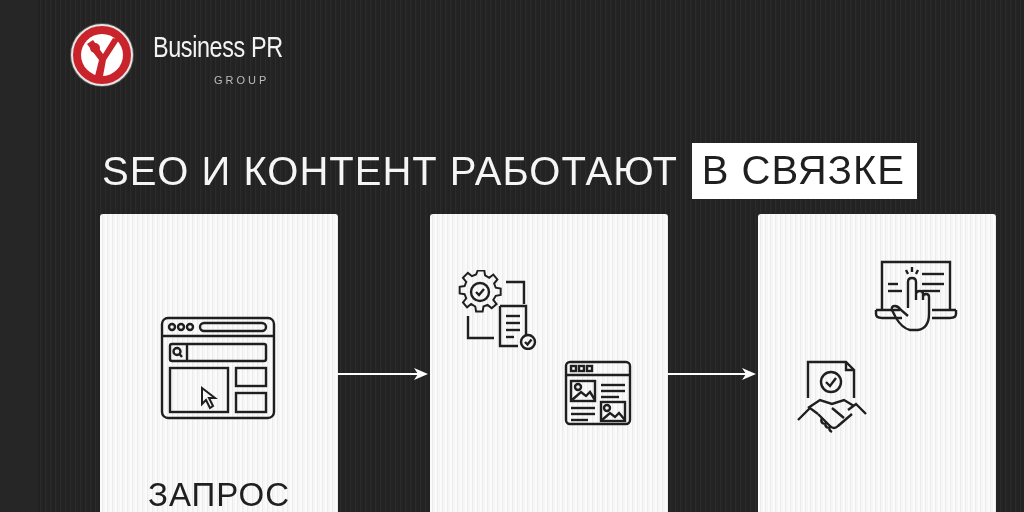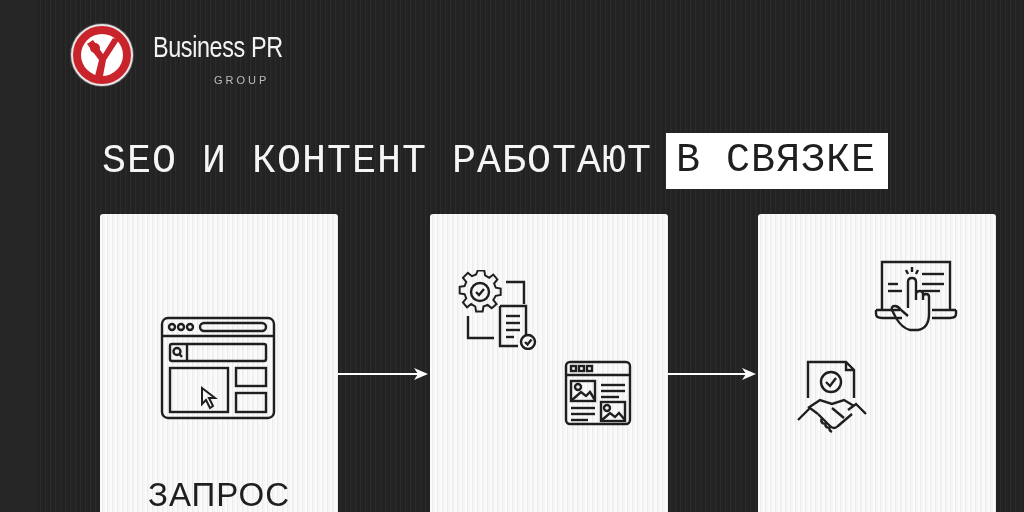--- a/index.html
+++ b/index.html
@@ -32,23 +32,23 @@
       transform: scaleX(0.78); transform-origin: left top;
       white-space: nowrap;
     }
     .logo-sub {
       position: absolute; left: 143px; top: 50px;
       color: #bdbdbd; font-size: 11px; letter-spacing: 3px;
       font-family: "Liberation Sans", sans-serif;
     }
     
     .headline {
-      position: absolute; left: 64px; top: 133px; height: 56px;
+      position: absolute; left: 64px; top: 143px; height: 56px;
       display: flex; align-items: center;
-      color: #f5f5f5; font-family: Liberation Mono, monospace;
+      color: #f5f5f5; font-family: Liberation Sans, sans-serif;
       font-size: 40px; letter-spacing: 1px; white-space: nowrap;
     }
     .headline .plain { transform: scaleX(1.0); }
     .headline .highlight {
       margin-left: 14px;
       background: #ffffff; color: #1f1f1f;
       padding: 0 12px 2px 10px; height: 56px;
       display: flex; align-items: center;
     }
     

